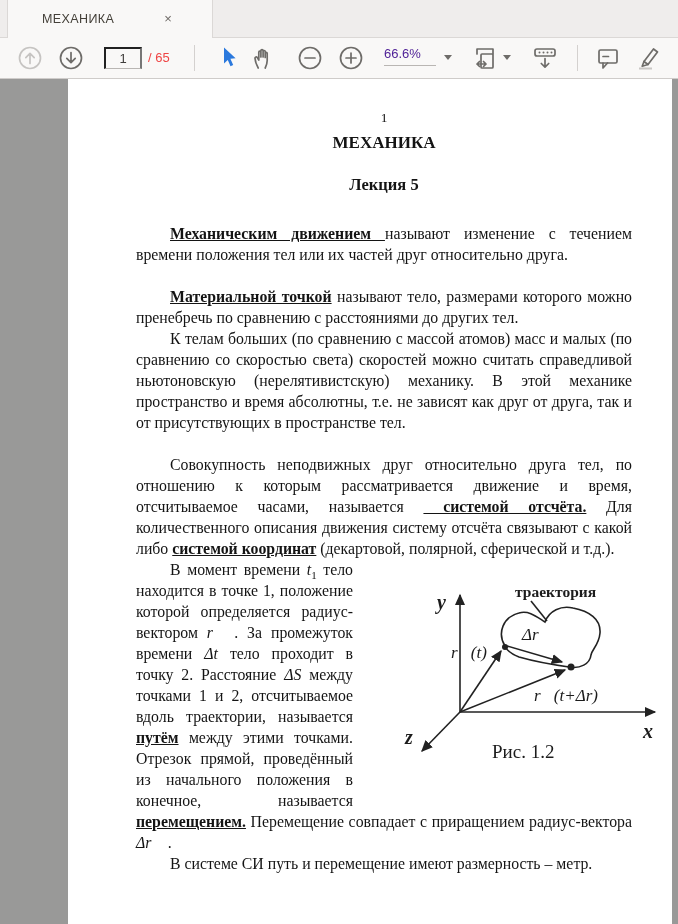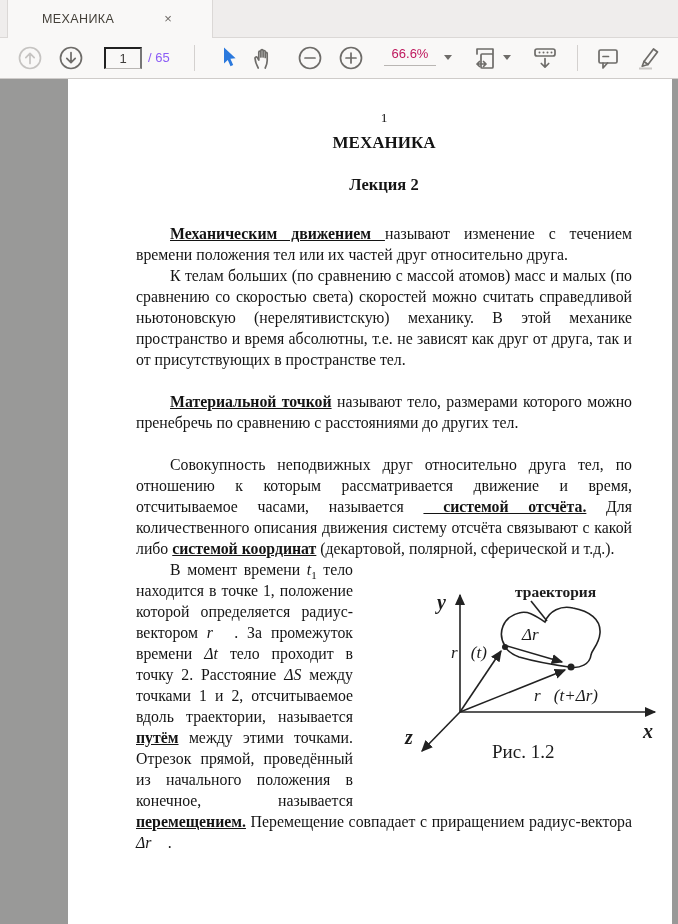--- a/index.html
+++ b/index.html
@@ -20,24 +20,24 @@
   
   .toolbar { position:absolute; left:0; top:38px; width:678px; height:41px;
              background:#f9f8f7; border-bottom:1px solid #cfccca; }
   .toolbar .item { position:absolute; }
   .icon-btn svg { display:block; }
   .stroke { stroke:#6e6c69; stroke-width:1.7; fill:none; stroke-linecap:round; stroke-linejoin:round; }
   .stroke-dis { stroke:#c6c4c2; stroke-width:1.7; fill:none; stroke-linecap:round; stroke-linejoin:round; }
   .pagebox { position:absolute; left:104px; top:9px; width:38px; height:22px;
              border-bottom:1px solid #b9b6b3; background:transparent; text-align:center;
              font-size:13px; color:#3f3d3b; font-family:"Liberation Sans",sans-serif; }
-  .pagetotal { position:absolute; left:148px; top:12px; font-size:13px; color:#8b5cf6; }
+  .pagetotal { position:absolute; left:148px; top:12px; font-size:13px; color:#ef4444; }
   .vdiv { position:absolute; top:7px; width:1px; height:26px; background:#d4d1cf; }
-  .zoomtxt { position:absolute; left:384px; top:8px; width:52px; text-align:center;
-             font-size:13px; color:#be185d; border-bottom:1px solid #b9b6b3; padding-bottom:4px; }
+  .zoomtxt { position:absolute; left:384px; top:8px; width:52px; text-align:left;
+             font-size:13px; color:#4c1d95; border-bottom:1px solid #b9b6b3; padding-bottom:4px; }
   .caret { position:absolute; width:0; height:0; border-left:4px solid transparent;
            border-right:4px solid transparent; border-top:5px solid #6e6c69; }
 
   
   .docarea { position:absolute; left:0; top:79px; width:678px; height:845px; background:#999998; }
   .page { position:absolute; left:68px; top:0; width:604px; height:845px; background:#ffffff; }
   .content { padding:0 40px 0 68px; font-family:"Liberation Serif","DejaVu Serif",serif;
              color:#141414; }
 
   .pagenum  { margin-top:31px; text-align:center; font-size:13.5px; line-height:16px; }
@@ -163,25 +163,25 @@
       </svg>
     </span>
   </div>
 
   <div class="docarea">
     <div class="page">
       <div class="content">
 
         <p class="pagenum">1</p>
         <h1 class="doctitle">МЕХАНИКА</h1>
-        <h2 class="subtitle">Лекция 2</h2>
+        <h2 class="subtitle">Лекция 5</h2>
 
         <p class="body first"><span class="r-b r-u">Механическим движением </span><span>называют изменение с течением времени положения тел или их частей друг относительно друга.</span></p>
+        <p class="body gap"><span class="r-b r-u">Материальной точкой</span><span> называют тело, размерами которого можно пренебречь по сравнению с расстояниями до других тел.</span></p>
         <p class="body"><span>К телам больших (по сравнению с массой атомов) масс и малых (по сравнению со скоростью света) скоростей можно считать справедливой ньютоновскую (нерелятивистскую) механику. В этой механике пространство и время абсолютны, т.е. не зависят как друг от друга, так и от присутствующих в пространстве тел.</span></p>
-        <p class="body gap"><span class="r-b r-u">Материальной точкой</span><span> называют тело, размерами которого можно пренебречь по сравнению с расстояниями до других тел.</span></p>
         <p class="body gap"><span>Совокупность неподвижных друг относительно друга тел, по отношению к которым рассматривается движение и время, отсчитываемое часами, называется </span><span class="r-b r-u">&nbsp;системой отсчёта.</span><span> Для количественного описания движения систему отсчёта связывают с какой либо </span><span class="r-b r-u">системой координат</span><span> (декартовой, полярной, сферической и т.д.).</span></p>
 
         <p class="body">
           <span class="figure-float">
             <svg class="fig-svg" viewBox="0 0 295 212" width="295" height="212">
               <defs>
                 <marker id="ah" viewBox="0 0 10 10" refX="8" refY="5" markerWidth="8" markerHeight="8" orient="auto">
                   <path d="M0,1 L9,5 L0,9 Z" fill="#222222"></path>
                 </marker>
               </defs>
@@ -205,17 +205,18 @@
               <text class="lbl-axis" x="10" y="183">z</text>
               <text class="lbl-math" x="56" y="97">r⃗(t)</text>
               <text class="lbl-math" x="127" y="79">Δr⃗</text>
               <text class="lbl-math" x="139" y="140">r⃗(t+Δr)</text>
               <text class="lbl-caption" x="97" y="197">Рис. 1.2</text>
             </svg>
           </span>
           <span><span>В момент времени </span><span class="r-i">t</span><span class="r-sub">1</span><span> тело находится в точке 1, положение которой определяется радиус-вектором </span><span class="r-i">r⃗</span><span> . За промежуток времени </span><span class="r-i">Δt</span><span> тело проходит в точку 2. Расстояние </span><span class="r-i">ΔS</span><span> между точками 1 и 2, отсчитываемое вдоль траектории, называется </span><span class="r-b r-u">путём</span><span> между этими точками. Отрезок прямой, проведённый из начального положения в конечное, называется </span><span class="r-b r-u">перемещением.</span><span> Перемещение совпадает с приращением радиус-вектора </span><span class="r-i">Δr⃗</span><span> .</span></span>
         </p>
 
+        <p class="body"><span>В системе СИ  путь и перемещение имеют размерность – метр.</span></p>
 
       </div>
     </div>
   </div>
 </div>
 
 </body></html>

